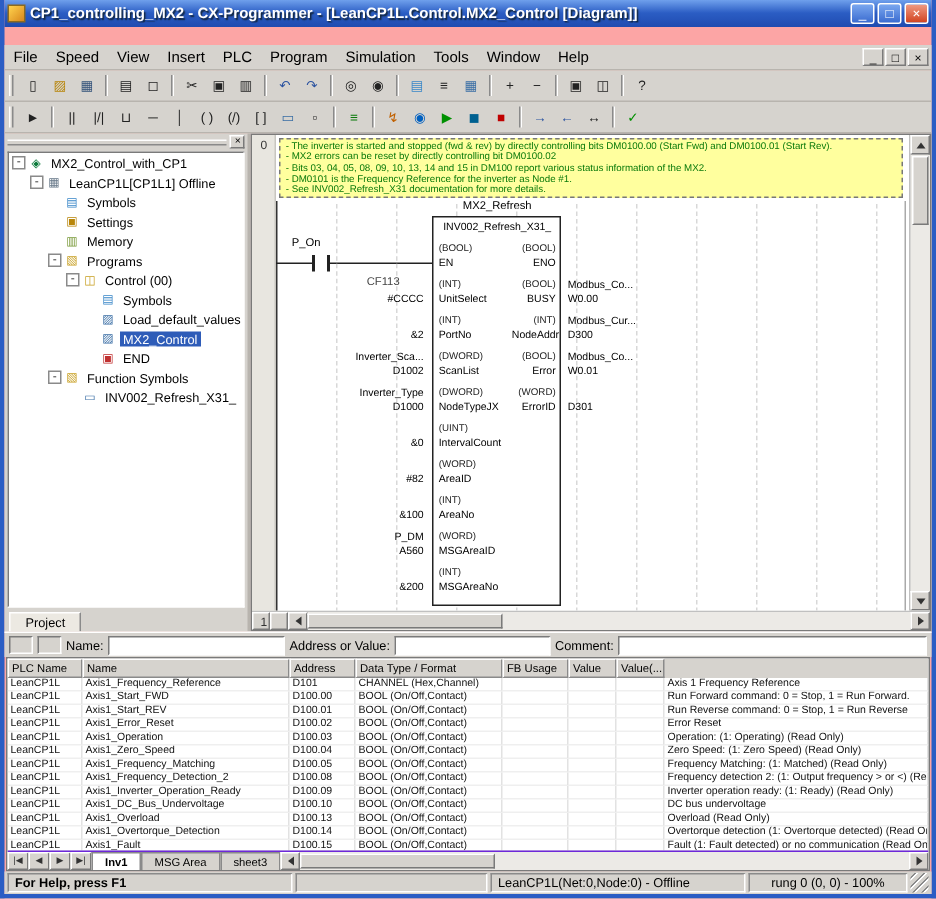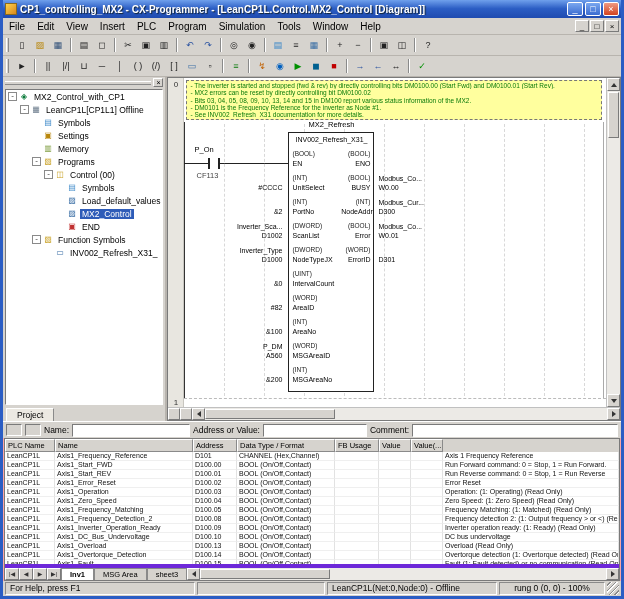--- a/index.html
+++ b/index.html
@@ -6,21 +6,21 @@
 body{width:624px;height:599px;overflow:hidden;background:#d6d3ce;font-family:"Liberation Sans",sans-serif;}
 .window{width:624px;height:599px;display:flex;flex-direction:column;border:3px solid #2b5dc4;border-top:none;background:#fca5a5;}
 
 .titlebar{flex:0 0 18px;display:flex;align-items:center;gap:3px;padding:0 2px;background:linear-gradient(180deg,#6fa0ec,#2b5dc4 48%,#1f4bb0);}
 .app-icon{flex:0 0 12px;width:12px;height:12px;background:linear-gradient(135deg,#ffd34e,#d8871c);border:1px solid #8a6a20;}
 .title-text{flex:1;color:#fff;font-size:10px;font-weight:bold;white-space:nowrap;overflow:hidden;text-shadow:1px 1px 1px #123;}
 .win-controls{display:flex;gap:2px;}
 .wc{width:16px;height:14px;padding:0;font-size:9px;line-height:11px;color:#fff;border:1px solid #fff;border-radius:2px;background:linear-gradient(180deg,#7aa7ef,#3b6cd0);}
 .wc.close{background:linear-gradient(180deg,#ef9a83,#d2431f);}
 
-.menubar{flex:0 0 17px;display:flex;align-items:center;background:#d6d3ce;border-bottom:1px solid #b8b4ae;}
+.menubar{flex:0 0 17px;display:flex;align-items:center;background:#d6d3ce;border-bottom:1px solid #b8b4ae;margin-top:12px;}
 .menu-items{display:flex;}
 .menu-item{font-size:10px;padding:1px 6px;cursor:default;}
 .mdi-controls{margin-left:auto;display:flex;gap:1px;padding-right:2px;}
 .mdi-btn{width:14px;height:12px;padding:0;font-size:8px;line-height:9px;background:#d6d3ce;border:1px solid;border-color:#fff #7a7a7a #7a7a7a #fff;}
 
 .toolbar{flex:0 0 21px;display:flex;align-items:center;padding:1px 2px;background:#d6d3ce;border-bottom:1px solid #b8b4ae;}
 .tb-grip{width:3px;height:14px;border-left:1px solid #fff;border-right:1px solid #8a8a8a;margin:0 4px 0 1px;}
 .tb-items{display:flex;align-items:center;}
 .tb-btn{width:18px;height:17px;padding:0;background:#d6d3ce;border:1px solid #d6d3ce;font-size:9px;line-height:15px;text-align:center;color:#222;}
 .tb-sep{width:2px;height:14px;border-left:1px solid #8a8a8a;border-right:1px solid #fff;margin:0 3px;}
@@ -50,21 +50,21 @@
 .canvas{flex:1;position:relative;background:#fff;overflow:hidden;}
 .comment-box{position:absolute;left:2px;right:4px;top:2px;height:40px;background:#ffff9e;border:1px dashed #777;padding:1px 3px;overflow:hidden;}
 .comment-line{font-size:6.5px;line-height:7.3px;color:#0a7a0a;white-space:nowrap;overflow:hidden;}
 .grid-line{position:absolute;top:46px;height:272px;width:0;border-left:1px dashed #d8d8d8;}
 .left-rail{position:absolute;left:0;top:44px;height:276px;border-left:1px solid #333;}
 .right-rail{position:absolute;right:2px;top:44px;height:276px;border-left:1px solid #aaa;}
 .rung-divider{position:absolute;left:0;right:0;top:320px;border-top:1px dashed #bbb;}
 .wire{position:absolute;border-top:1px solid #222;}
 .contact-gap{position:absolute;background:#fff;border-left:2px solid #222;border-right:2px solid #222;z-index:1;}
 .contact-label{position:absolute;font-size:7.5px;z-index:1;}
-.addr-label{color:#444;}
+.addr-label{color:#444;margin-left:48px;}
 .fb-instance-label{position:absolute;left:104px;width:86px;top:42px;text-align:center;font-size:7.5px;white-space:nowrap;}
 .fb-block{position:absolute;left:104px;top:54px;width:86px;height:260px;background:#fff;border:1px solid #222;z-index:2;}
 .fb-title{height:14px;font-size:7px;line-height:14px;text-align:center;white-space:nowrap;overflow:hidden;}
 .fb-pin{position:absolute;height:22px;padding:0 3px;overflow:hidden;}
 .pin-left{left:0;width:58%;text-align:left;}
 .pin-right{right:0;width:42%;text-align:right;}
 .pin-type{font-size:6.5px;line-height:10px;color:#222;white-space:nowrap;}
 .pin-name{font-size:7px;line-height:10px;white-space:nowrap;}
 .operand{position:absolute;height:24px;display:flex;flex-direction:column;justify-content:flex-end;z-index:1;}
 .op-left{left:0;width:98px;align-items:flex-end;}
@@ -92,30 +92,30 @@
 .f-name{width:118px;}
 .f-addr{width:104px;}
 .f-comment{flex:1;}
 
 .watch{flex:0 0 143px;display:flex;flex-direction:column;margin:0 1px;background:#fff;border:1px solid #7a7a7a;overflow:hidden;}
 .wt-header{flex:0 0 13px;display:grid;grid-template-columns:50px 138px 44px 98px 44px 32px 32px 1fr;background:#d6d3ce;}
 .wt-hcell{font-size:7.5px;line-height:11px;padding:0 2px;white-space:nowrap;overflow:hidden;border-top:1px solid #fff;border-left:1px solid #fff;border-right:1px solid #8a8a8a;border-bottom:1px solid #8a8a8a;}
 .wt-body{flex:1;overflow:hidden;}
 .wt-row{display:grid;grid-template-columns:50px 138px 44px 98px 44px 32px 32px 1fr;height:9px;}
 .wt-cell{font-size:7px;line-height:8px;padding:0 2px;white-space:nowrap;overflow:hidden;border-right:1px solid #e2e2e2;border-bottom:1px solid #efefef;color:#111;}
-.watch-footer{flex:0 0 13px;display:flex;align-items:stretch;background:#d6d3ce;border-top:4px solid #6d28d9;}
+.watch-footer{flex:0 0 13px;display:flex;align-items:stretch;background:#d6d3ce;border-top:1px solid #6d28d9;}
 .nav-btn{flex:0 0 14px;padding:0;font-size:6px;line-height:10px;background:#d6d3ce;border:1px solid;border-color:#fff #7a7a7a #7a7a7a #fff;color:#333;}
 .sheet-tabs{display:flex;}
 .sheet-tab{font-size:7.5px;line-height:11px;padding:0 8px;background:#d6d3ce;border:1px solid #8a8a8a;border-bottom:none;white-space:nowrap;}
 .sheet-tab.active{background:#fff;font-weight:bold;}
 .wf-scroll{flex:1;display:flex;background:#eceae6;}
 
 .statusbar{flex:0 0 15px;display:flex;gap:2px;align-items:stretch;padding:1px 2px;background:#d6d3ce;font-size:8.5px;}
 .sb-seg{border:1px solid;border-color:#8a8a8a #fff #fff #8a8a8a;padding:0 4px;line-height:11px;white-space:nowrap;overflow:hidden;}
-.sb-help{flex:0 0 190px;}
+.sb-help{flex:0 0 190px;font-weight:bold;}
 .sb-fill{flex:1;}
 .sb-conn{flex:0 0 170px;}
 .sb-pos{flex:0 0 106px;text-align:center;}
 .sb-grip{flex:0 0 12px;background:repeating-linear-gradient(135deg,#d6d3ce 0 2px,#8a8a8a 2px 3px,#fff 3px 4px);}
 </style>
 </head>
 <body>
 
 <div class="window">
 
@@ -125,21 +125,21 @@
     <span class="win-controls">
       <button class="wc">_</button>
       <button class="wc">□</button>
       <button class="wc close">×</button>
     </span>
   </div>
 
   <div class="menubar">
     <span class="menu-items">
         <span class="menu-item">File</span>
-        <span class="menu-item">Edit</span>
+        <span class="menu-item">Speed</span>
         <span class="menu-item">View</span>
         <span class="menu-item">Insert</span>
         <span class="menu-item">PLC</span>
         <span class="menu-item">Program</span>
         <span class="menu-item">Simulation</span>
         <span class="menu-item">Tools</span>
         <span class="menu-item">Window</span>
         <span class="menu-item">Help</span>
       </span>
     <span class="mdi-controls">

